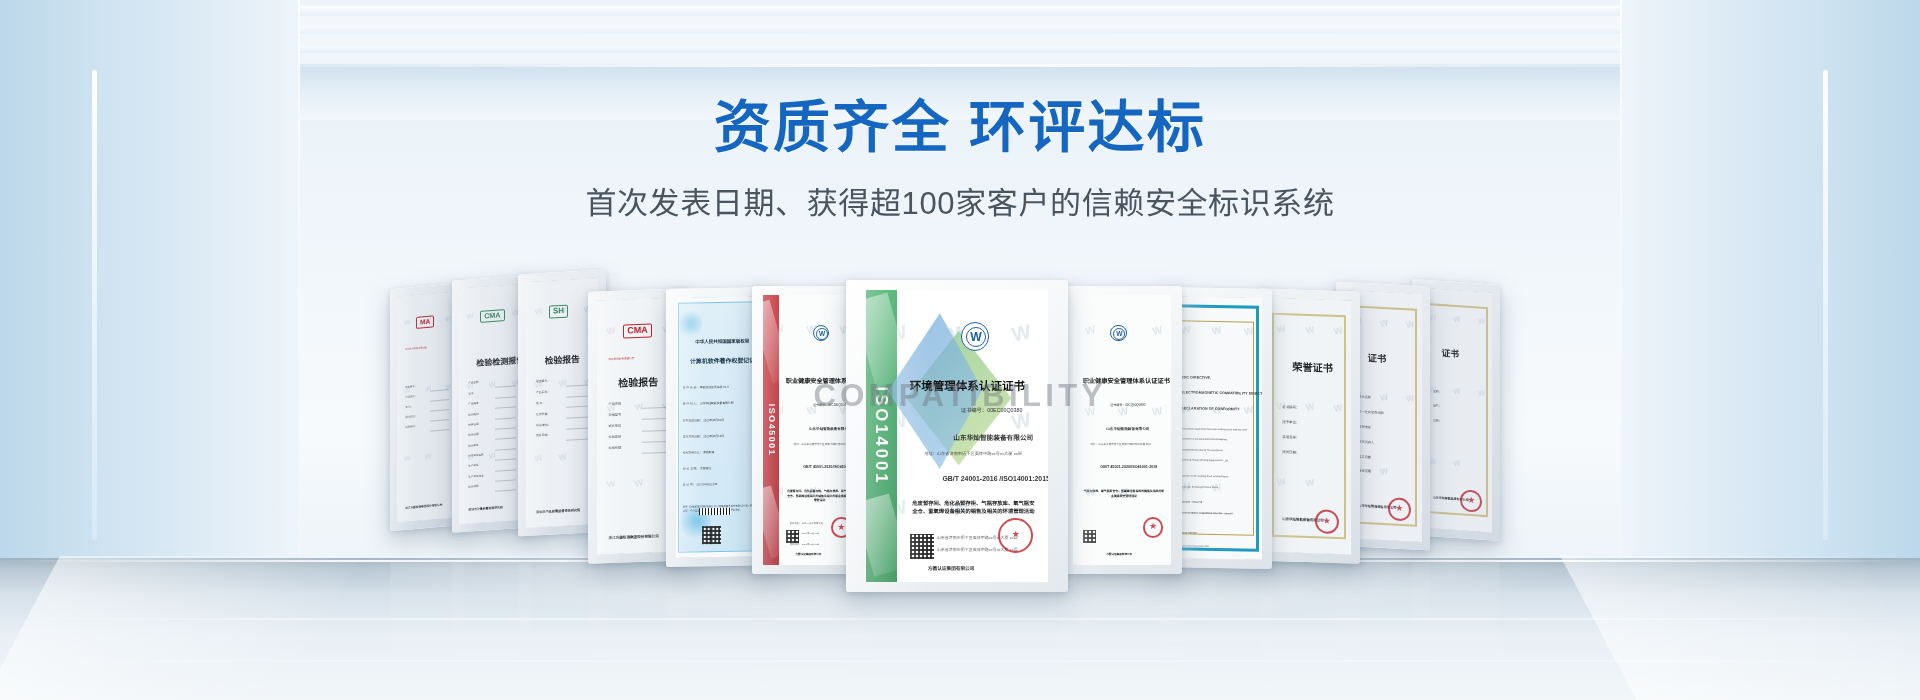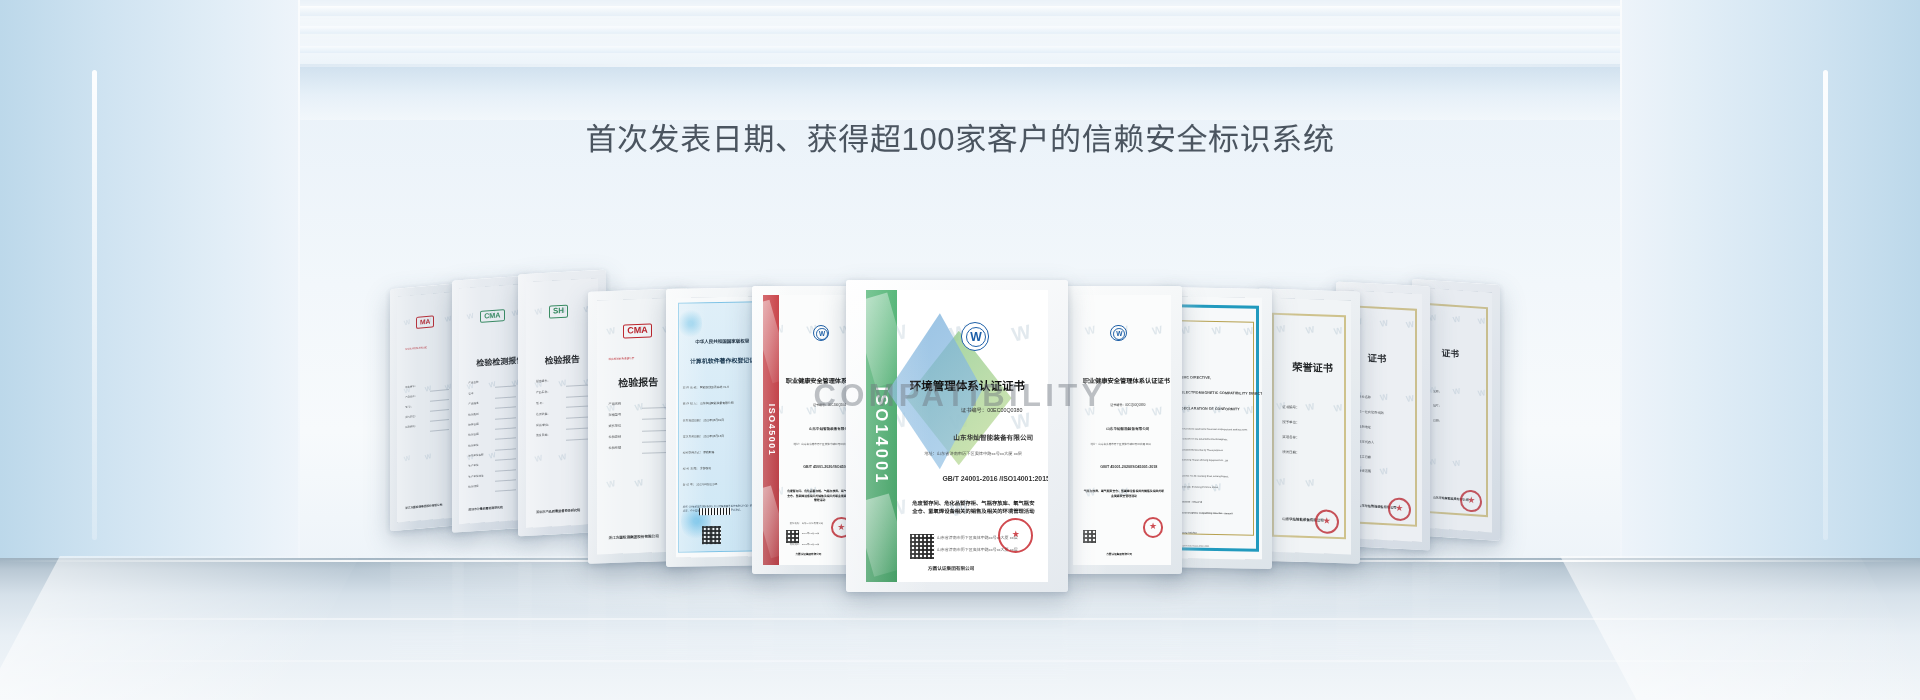--- a/index.html
+++ b/index.html
@@ -197,20 +197,21 @@
 
   <div class="floor"></div>
   <div class="floor-glow"></div>
   <div class="floor-diag fl"></div>
   <div class="floor-diag fr"></div>
   <div class="floor-line a"></div>
   <div class="floor-line b"></div>
   <div class="floor-line c"></div>
 
   <div class="headline">
+    <h1>资质齐全 环评达标</h1>
     <h2>首次发表日期、获得超100家客户的信赖安全标识系统</h2>
   </div>
 
   <div class="shelf" id="shelf">
       <div class="frame" style="left:390px;top:286px;width:74px;height:242px;z-index:2;
      transform:perspective(900px) skewY(-5deg);">
         <div class="mat">
           <div class="paper">
             <div class="wm" style="left:12%;top:10%;font-size:6.66px;transform:rotate(-12deg);">W</div>
             <div class="wm" style="left:46%;top:10%;font-size:6.66px;transform:rotate(-12deg);">W</div>

